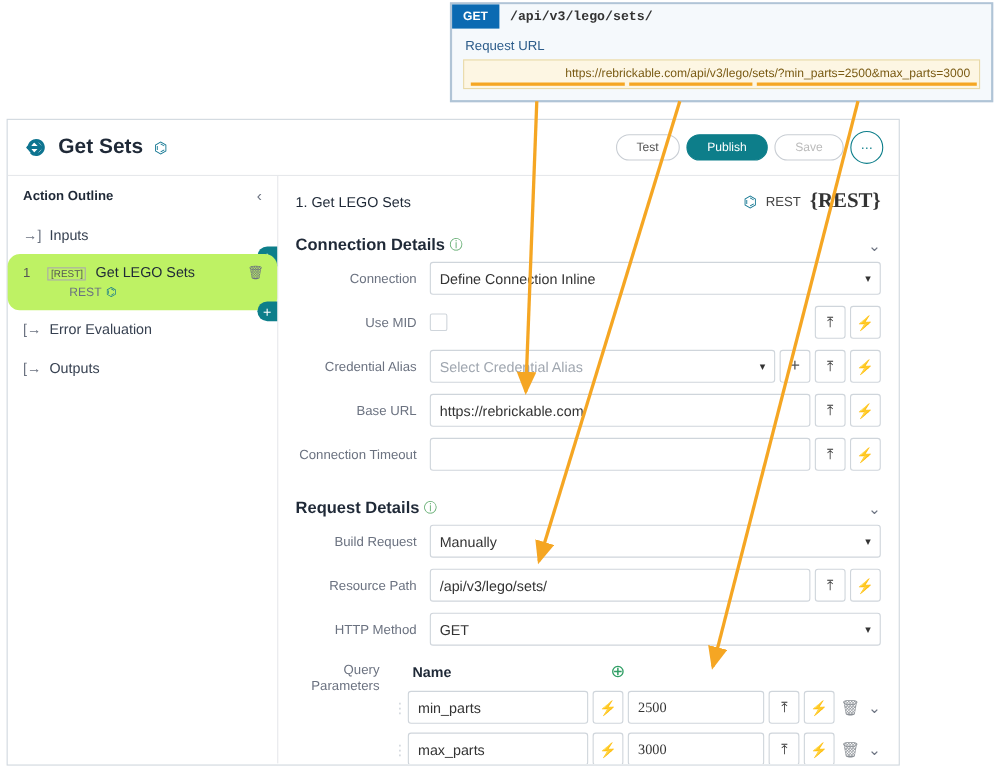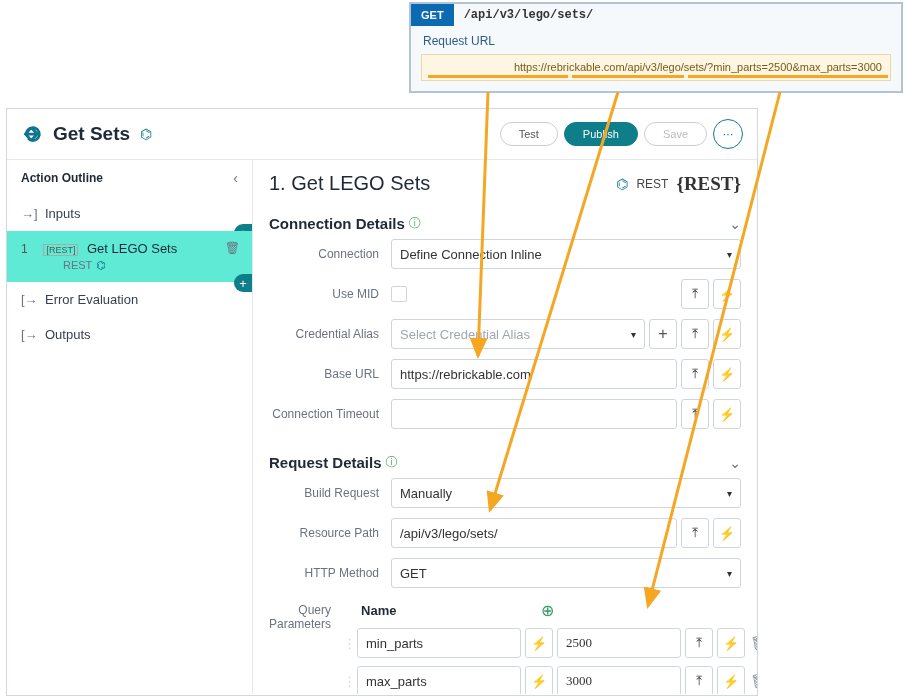--- a/index.html
+++ b/index.html
@@ -8,55 +8,55 @@
 
 .api-panel { position: absolute; top: 2px; left: 409px; width: 494px; border: 2px solid #b0c4d6; background: #f5f9fc; padding: 0; z-index: 5; }
 .api-header { display: flex; align-items: stretch; background: #f5f9fc; }
 .get-badge { background: #0b6ab2; color: #fff; font-size: 11px; font-weight: bold; padding: 4px 10px; display: flex; align-items: center; }
 .api-path { font-family: "Courier New", monospace; font-size: 12px; color: #333; padding: 4px 10px; font-weight: 600; }
 .req-url-label { color: #2c5c8a; font-size: 12px; padding: 8px 12px 6px; }
 .url-box { background: #fdf6e3; border: 1px solid #e8d9a8; margin: 0 10px 10px; padding: 6px 8px; font-family: "Courier New", monospace; font-size: 11px; color: #7a5b14; position: relative; text-align: right; }
 .url-underline { position: absolute; bottom: 2px; height: 3px; background: #f5a623; }
 
 
-.window { position: absolute; top: 108px; left: 6px; width: 752px; height: 588px; border: 1px solid #d0d7de; background: #fff; }
+.window { position: absolute; top: 108px; left: 6px; width: 812px; height: 588px; border: 1px solid #d0d7de; background: #fff; }
 
 .topbar { display: flex; align-items: center; padding: 10px 14px; border-bottom: 1px solid #e6e8eb; }
 .back-icon { width: 22px; height: 22px; color: #0e7490; margin-right: 10px; }
 .title { font-size: 19px; font-weight: 600; color: #1f2937; margin-right: 10px; }
 .title-icon { color: #0e7490; font-size: 14px; }
 .spacer { flex: 1; }
 .btn { border: 1px solid #c9ced4; background: #fff; border-radius: 16px; padding: 5px 18px; font-size: 11px; color: #555; margin-left: 6px; cursor: pointer; }
 .btn.publish { background: #0d7e8a; color: #fff; border-color: #0d7e8a; }
 .btn.save { color: #bbb; }
 .btn.ellipsis { width: 30px; height: 30px; border-radius: 50%; padding: 0; display: inline-flex; align-items: center; justify-content: center; border-color: #0d7e8a; color: #0d7e8a; }
 
 .body { display: flex; height: calc(100% - 52px); }
 
 .sidebar { width: 246px; border-right: 1px solid #e6e8eb; }
 .sidebar-head { display: flex; align-items: center; justify-content: space-between; padding: 10px 14px; }
 .sidebar-title { font-size: 12px; font-weight: 600; color: #1f2937; }
 .collapse-icon { color: #6b7280; font-size: 14px; cursor: pointer; }
 .side-section { padding: 0 0; position: relative; }
 .side-item { display: flex; align-items: center; padding: 10px 14px; font-size: 13px; color: #374151; cursor: pointer; }
 .side-item .pre-icon { width: 16px; margin-right: 8px; color: #6b7280; font-size: 13px; }
-.side-step { background: #5eead4; padding: 8px 14px 10px; position: relative; }
+.side-step { background: #bef264; padding: 8px 14px 10px; position: relative; border-radius: 11px; }
 .side-step .num { font-size: 12px; color: #555; display: inline-block; width: 14px; }
 .side-step .rest-tag { font-size: 9px; color: #555; border: 1px solid #aaa; padding: 0 2px; margin: 0 4px; }
 .side-step .step-name { font-size: 13px; color: #1f2937; }
 .side-step .sub { font-size: 11px; color: #6b7280; margin-left: 42px; margin-top: 2px; }
 .side-step .sub .sub-icon { color: #0e7490; margin-left: 4px; }
 .side-step .delete-icon { position: absolute; top: 10px; right: 12px; color: #6b7280; font-size: 12px; cursor: pointer; }
 .plus-bubble { position: absolute; right: 0px; width: 18px; height: 18px; background: #0d7e8a; color: #fff; border-radius: 50% 0 0 50%; font-size: 13px; display: flex; align-items: center; justify-content: center; cursor: pointer; }
 .plus-top { top: 28px; }
 .plus-bot { top: 78px; }
 
 .main { flex: 1; padding: 12px 16px; overflow: auto; }
 .main-head { display: flex; align-items: center; margin-bottom: 14px; }
-.step-title { font-size: 20px; color: #1f2937; }
+.step-title { font-size: 13px; color: #1f2937; }
 .head-right { margin-left: auto; display: flex; align-items: center; gap: 8px; color: #333; font-size: 12px; }
 .head-right .rest-label { font-size: 12px; color: #444; }
 .rest-logo { font-family: Georgia, serif; font-weight: bold; font-size: 19px; }
 
 .section { margin-bottom: 18px; }
 .section-head { display: flex; align-items: center; padding: 6px 0; }
 .section-title { font-size: 15px; font-weight: 600; color: #1f2937; }
 .help-icon { color: #5aa869; font-size: 12px; margin-left: 4px; }
 .chevron { margin-left: auto; color: #6b7280; font-size: 14px; cursor: pointer; }
 

